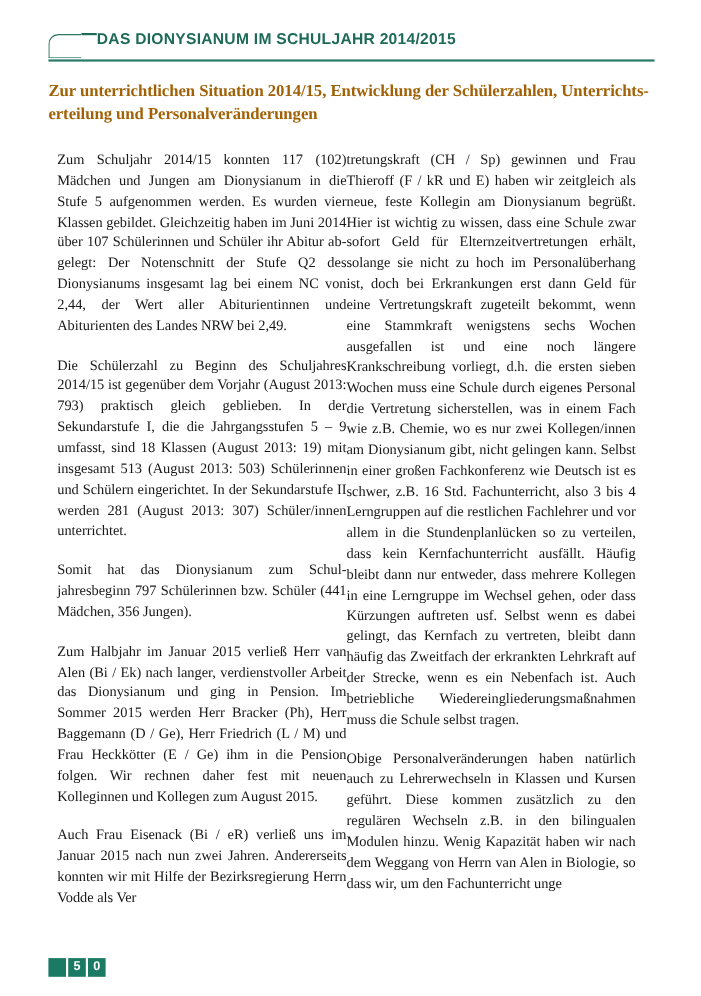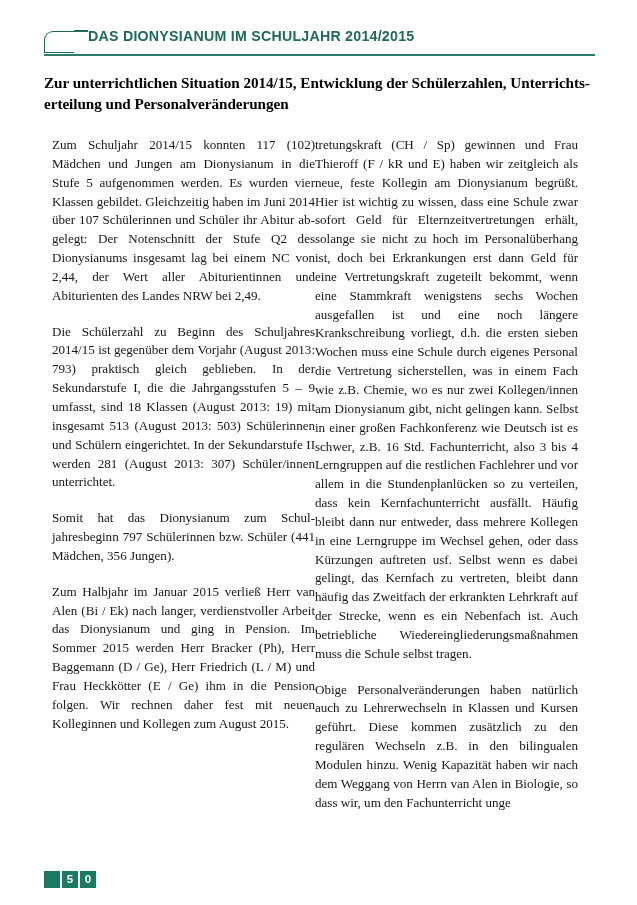--- a/index.html
+++ b/index.html
@@ -68,21 +68,21 @@
   
   #article-heading {
     position: absolute;
     left: 44px;
     top: 63px;
     width: 556px;
     font-family: "Liberation Serif", "DejaVu Serif", serif;
     font-weight: bold;
     font-size: 15.2px;
     line-height: 20.5px;
-    color: #000000;
+    color: #a16207;
     letter-spacing: -0.05px;
   }
 
   
   #body-columns {
     position: absolute;
     left: 52px;
     top: 116px;
     width: 551px;
     display: flex;
@@ -142,20 +142,21 @@
 
 <h1 id="article-heading">Zur unterrichtlichen Situation 2014/15, Entwicklung der Schülerzahlen, Unterrichts- erteilung und Personalveränderungen</h1>
 
 <div id="body-columns">
 
   <div class="text-column">
     <p class="body-paragraph">Zum Schuljahr 2014/15 konnten 117 (102) Mädchen und Jungen am Dionysi­anum in die Stufe 5 aufgenommen wer­den. Es wurden vier Klassen gebildet. Gleichzeitig haben im Juni 2014 über 107 Schülerinnen und Schüler ihr Abitur ab­gelegt: Der Notenschnitt der Stufe Q2 des Dionysianums insgesamt lag bei einem NC von 2,44, der Wert aller Abiturientin­nen und Abiturienten des Landes NRW bei 2,49.</p>
     <p class="body-paragraph">Die Schülerzahl zu Beginn des Schuljah­res 2014/15 ist gegenüber dem Vorjahr (August 2013: 793) praktisch gleich ge­blieben. In der Sekundarstufe I, die die Jahrgangsstufen 5 – 9 umfasst, sind 18 Klassen (August 2013: 19) mit insgesamt 513 (August 2013: 503) Schülerinnen und Schülern eingerichtet. In der Sekun­darstufe II werden 281 (August 2013: 307) Schüler/innen unterrichtet.</p>
     <p class="body-paragraph">Somit hat das Dionysianum zum Schul­jahresbeginn 797 Schülerinnen bzw. Schüler (441 Mädchen, 356 Jungen).</p>
     <p class="body-paragraph">Zum Halbjahr im Januar 2015 verließ Herr van Alen (Bi / Ek) nach langer, verdienst­voller Arbeit das Dionysianum und ging in Pension. Im Sommer 2015 werden Herr Bracker (Ph), Herr Baggemann (D / Ge), Herr Friedrich (L / M) und Frau Heckköt­ter (E / Ge) ihm in die Pension folgen. Wir rechnen daher fest mit neuen Kolleginnen und Kollegen zum August 2015.</p>
+    <p class="body-paragraph">Auch Frau Eisenack (Bi / eR) verließ uns im Januar 2015 nach nun zwei Jahren. Andererseits konnten wir mit Hilfe der Bezirksregierung Herrn Vodde als Ver­</p>
   </div>
 
   <div class="text-column">
     <p class="body-paragraph">tretungskraft (CH / Sp) gewinnen und Frau Thieroff (F / kR und E) haben wir zeitgleich als neue, feste Kollegin am Di­onysianum begrüßt. Hier ist wichtig zu wissen, dass eine Schule zwar sofort Geld für Elternzeitvertretungen erhält, solange sie nicht zu hoch im Personalüberhang ist, doch bei Erkrankungen erst dann Geld für eine Vertretungskraft zugeteilt bekommt, wenn eine Stammkraft wenigstens sechs Wochen ausgefallen ist und eine noch längere Krankschreibung vorliegt, d.h. die ersten sieben Wochen muss eine Schu­le durch eigenes Personal die Vertretung sicherstellen, was in einem Fach wie z.B. Chemie, wo es nur zwei Kollegen/innen am Dionysianum gibt, nicht gelingen kann. Selbst in einer großen Fachkonferenz wie Deutsch ist es schwer, z.B. 16 Std. Fachun­terricht, also 3 bis 4 Lerngruppen auf die restlichen Fachlehrer und vor allem in die Stundenplanlücken so zu verteilen, dass kein Kernfachunterricht ausfällt. Häufig bleibt dann nur entweder, dass mehrere Kollegen in eine Lerngruppe im Wechsel gehen, oder dass Kürzungen auftreten usf. Selbst wenn es dabei gelingt, das Kernfach zu vertreten, bleibt dann häufig das Zweit­fach der erkrankten Lehrkraft auf der Strecke, wenn es ein Nebenfach ist. Auch betriebliche Wiedereingliederungsmaß­nahmen muss die Schule selbst tragen.</p>
     <p class="body-paragraph">Obige Personalveränderungen haben na­türlich auch zu Lehrerwechseln in Klas­sen und Kursen geführt. Diese kommen zusätzlich zu den regulären Wechseln z.B. in den bilingualen Modulen hinzu. Wenig Kapazität haben wir nach dem Weggang von Herrn van Alen in Biologie, so dass wir, um den Fachunterricht unge­</p>
   </div>
 
 </div>
 
 <div id="folio">

